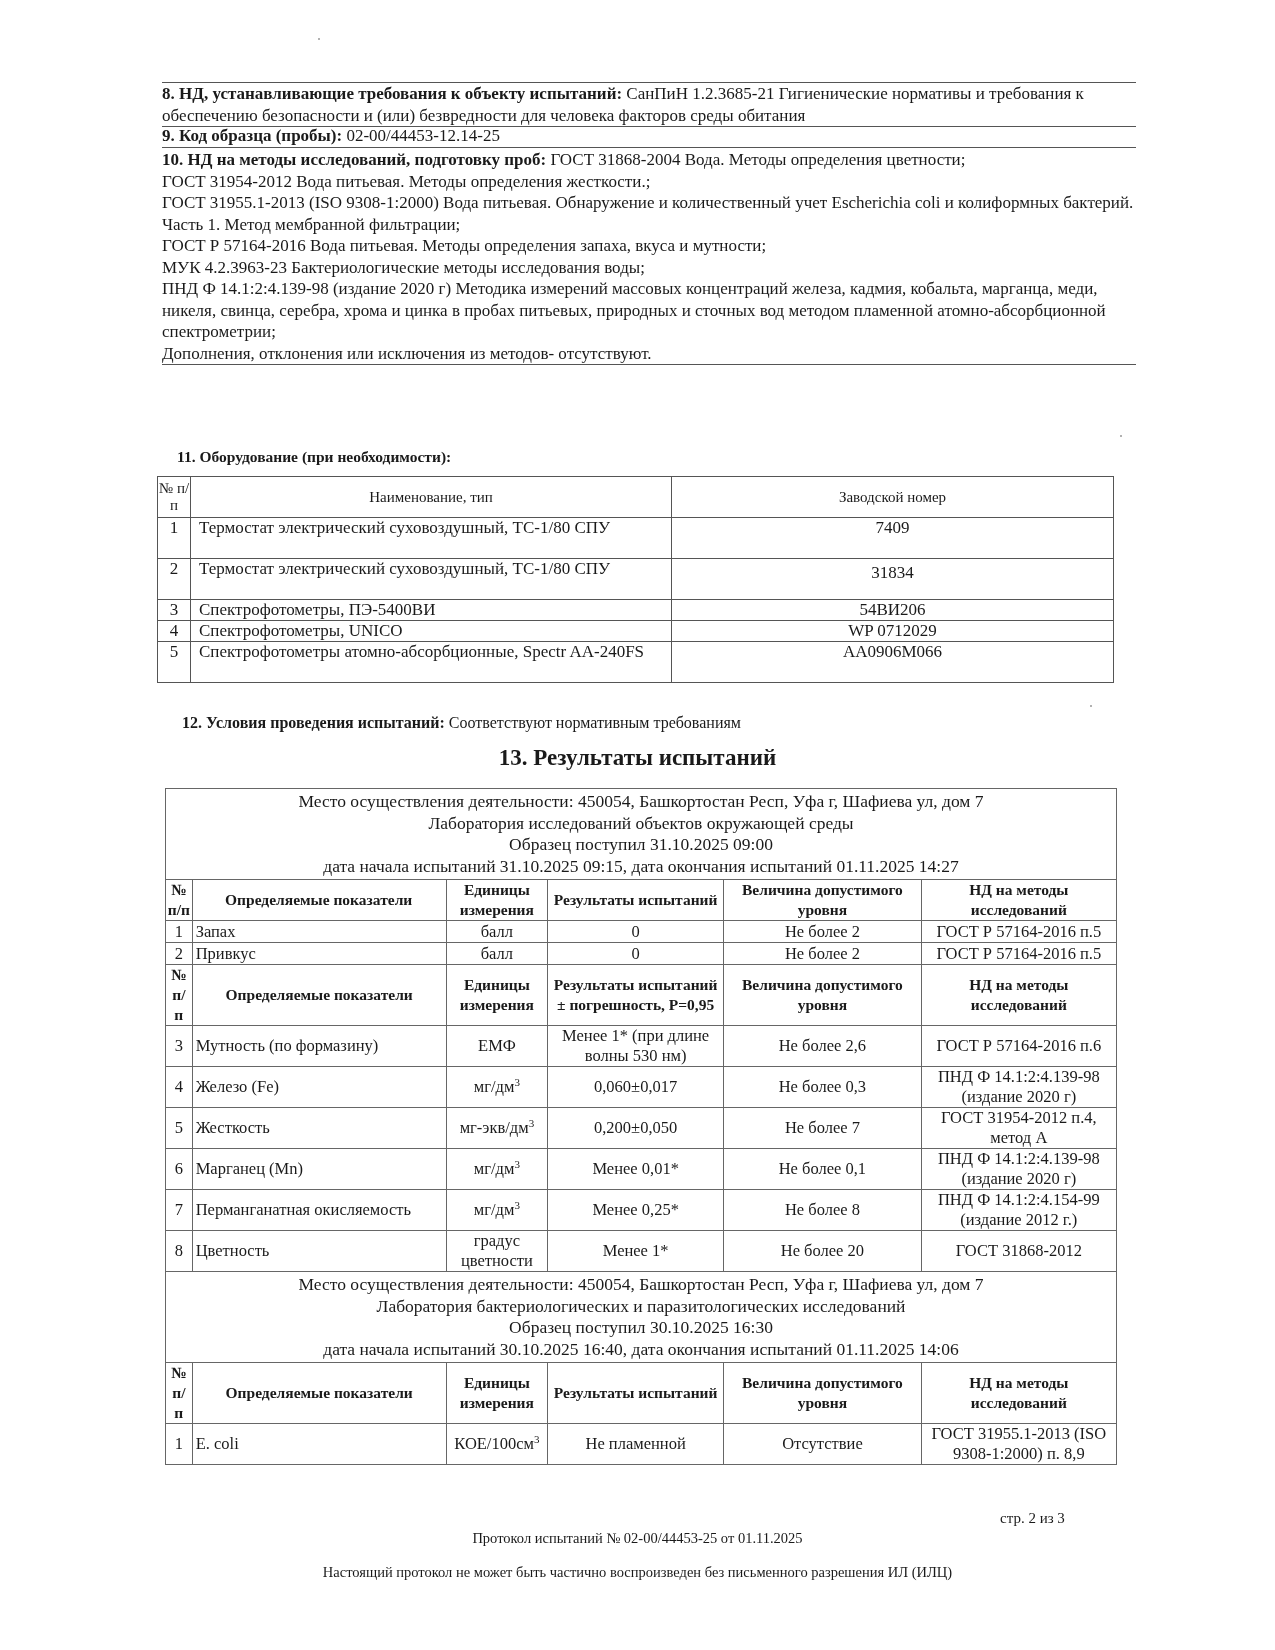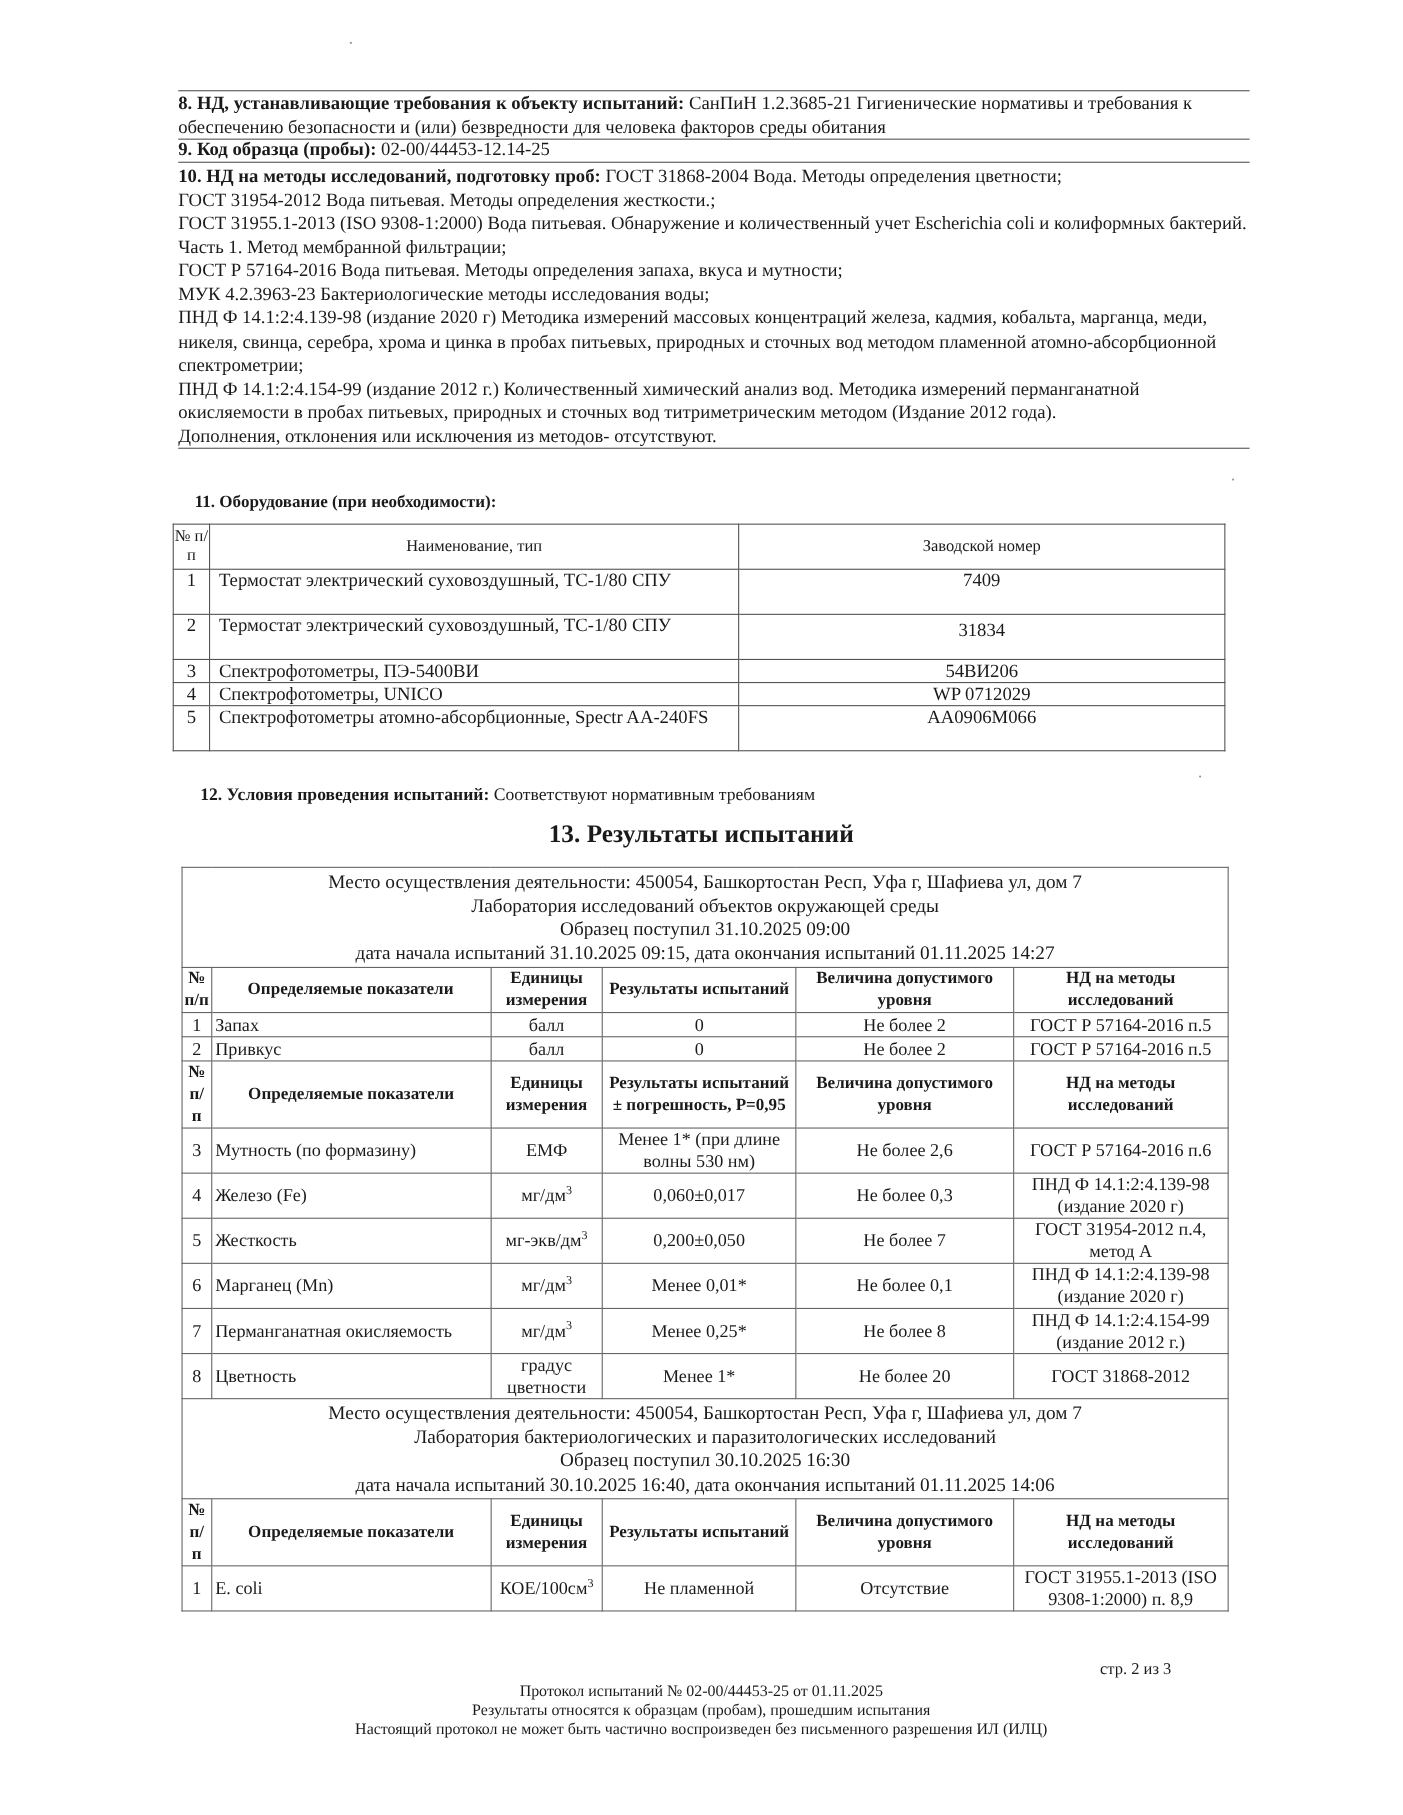--- a/index.html
+++ b/index.html
@@ -68,21 +68,20 @@
     <span class="b">9. Код образца (пробы):</span><span> 02-00/44453-12.14-25</span>
   </div>
 
   <div id="sec10" class="block sec-line txt">
     <div><span class="b">10. НД на методы исследований, подготовку проб:</span><span> ГОСТ 31868-2004 Вода. Методы определения цветности;</span></div>
     <div>ГОСТ 31954-2012 Вода питьевая. Методы определения жесткости.;</div>
     <div>ГОСТ 31955.1-2013 (ISO 9308-1:2000) Вода питьевая. Обнаружение и количественный учет Escherichia coli и колиформных бактерий. Часть 1. Метод мембранной фильтрации;</div>
     <div>ГОСТ Р 57164-2016 Вода питьевая. Методы определения запаха, вкуса и мутности;</div>
     <div>МУК 4.2.3963-23 Бактериологические методы исследования воды;</div>
     <div>ПНД Ф 14.1:2:4.139-98 (издание 2020 г) Методика измерений массовых концентраций железа, кадмия, кобальта, марганца, меди, никеля, свинца, серебра, хрома и цинка в пробах питьевых, природных и сточных вод методом пламенной атомно-абсорбционной спектрометрии;</div>
-    <div>ПНД Ф 14.1:2:4.154-99 (издание 2012 г.) Количественный химический анализ вод. Методика измерений перманганатной окисляемости в пробах питьевых, природных и сточных вод титриметрическим методом (Издание 2012 года).</div>
     <div>Дополнения, отклонения или исключения из методов- отсутствуют.</div>
   </div>
 
   <div id="sec11" class="block b" style="left:177px; font-size:15.5px;">11. Оборудование (при необходимости):</div>
 
   <table class="equip">
     <tbody>
         <tr>
       <th class="num">№ п/п</th>
       <th class="name" style="text-align:center;">Наименование, тип</th>
@@ -237,20 +236,19 @@
       <td><span>КОЕ/100см</span><sup>3</sup></td>
       <td>Не пламенной</td>
       <td>Отсутствие</td>
       <td>ГОСТ 31955.1-2013 (ISO 9308-1:2000) п. 8,9</td>
     </tr>
   </tbody>
     </table>
 
   <div id="page-num">стр. 2 из 3</div>
   <div id="footer1" class="footer">Протокол испытаний № 02-00/44453-25 от 01.11.2025</div>
-  <div id="footer2" class="footer">Результаты относятся к образцам (пробам), прошедшим испытания</div>
   <div id="footer3" class="footer">Настоящий протокол не может быть частично воспроизведен без письменного разрешения ИЛ (ИЛЦ)</div>
 
   <div class="speck" style="left:318px; top:38px;"></div>
   <div class="speck" style="left:1090px; top:200px;"></div>
   <div class="speck" style="left:1120px; top:435px;"></div>
   <div class="speck" style="left:1090px; top:705px;"></div>
 </div>
 
 </body></html>

